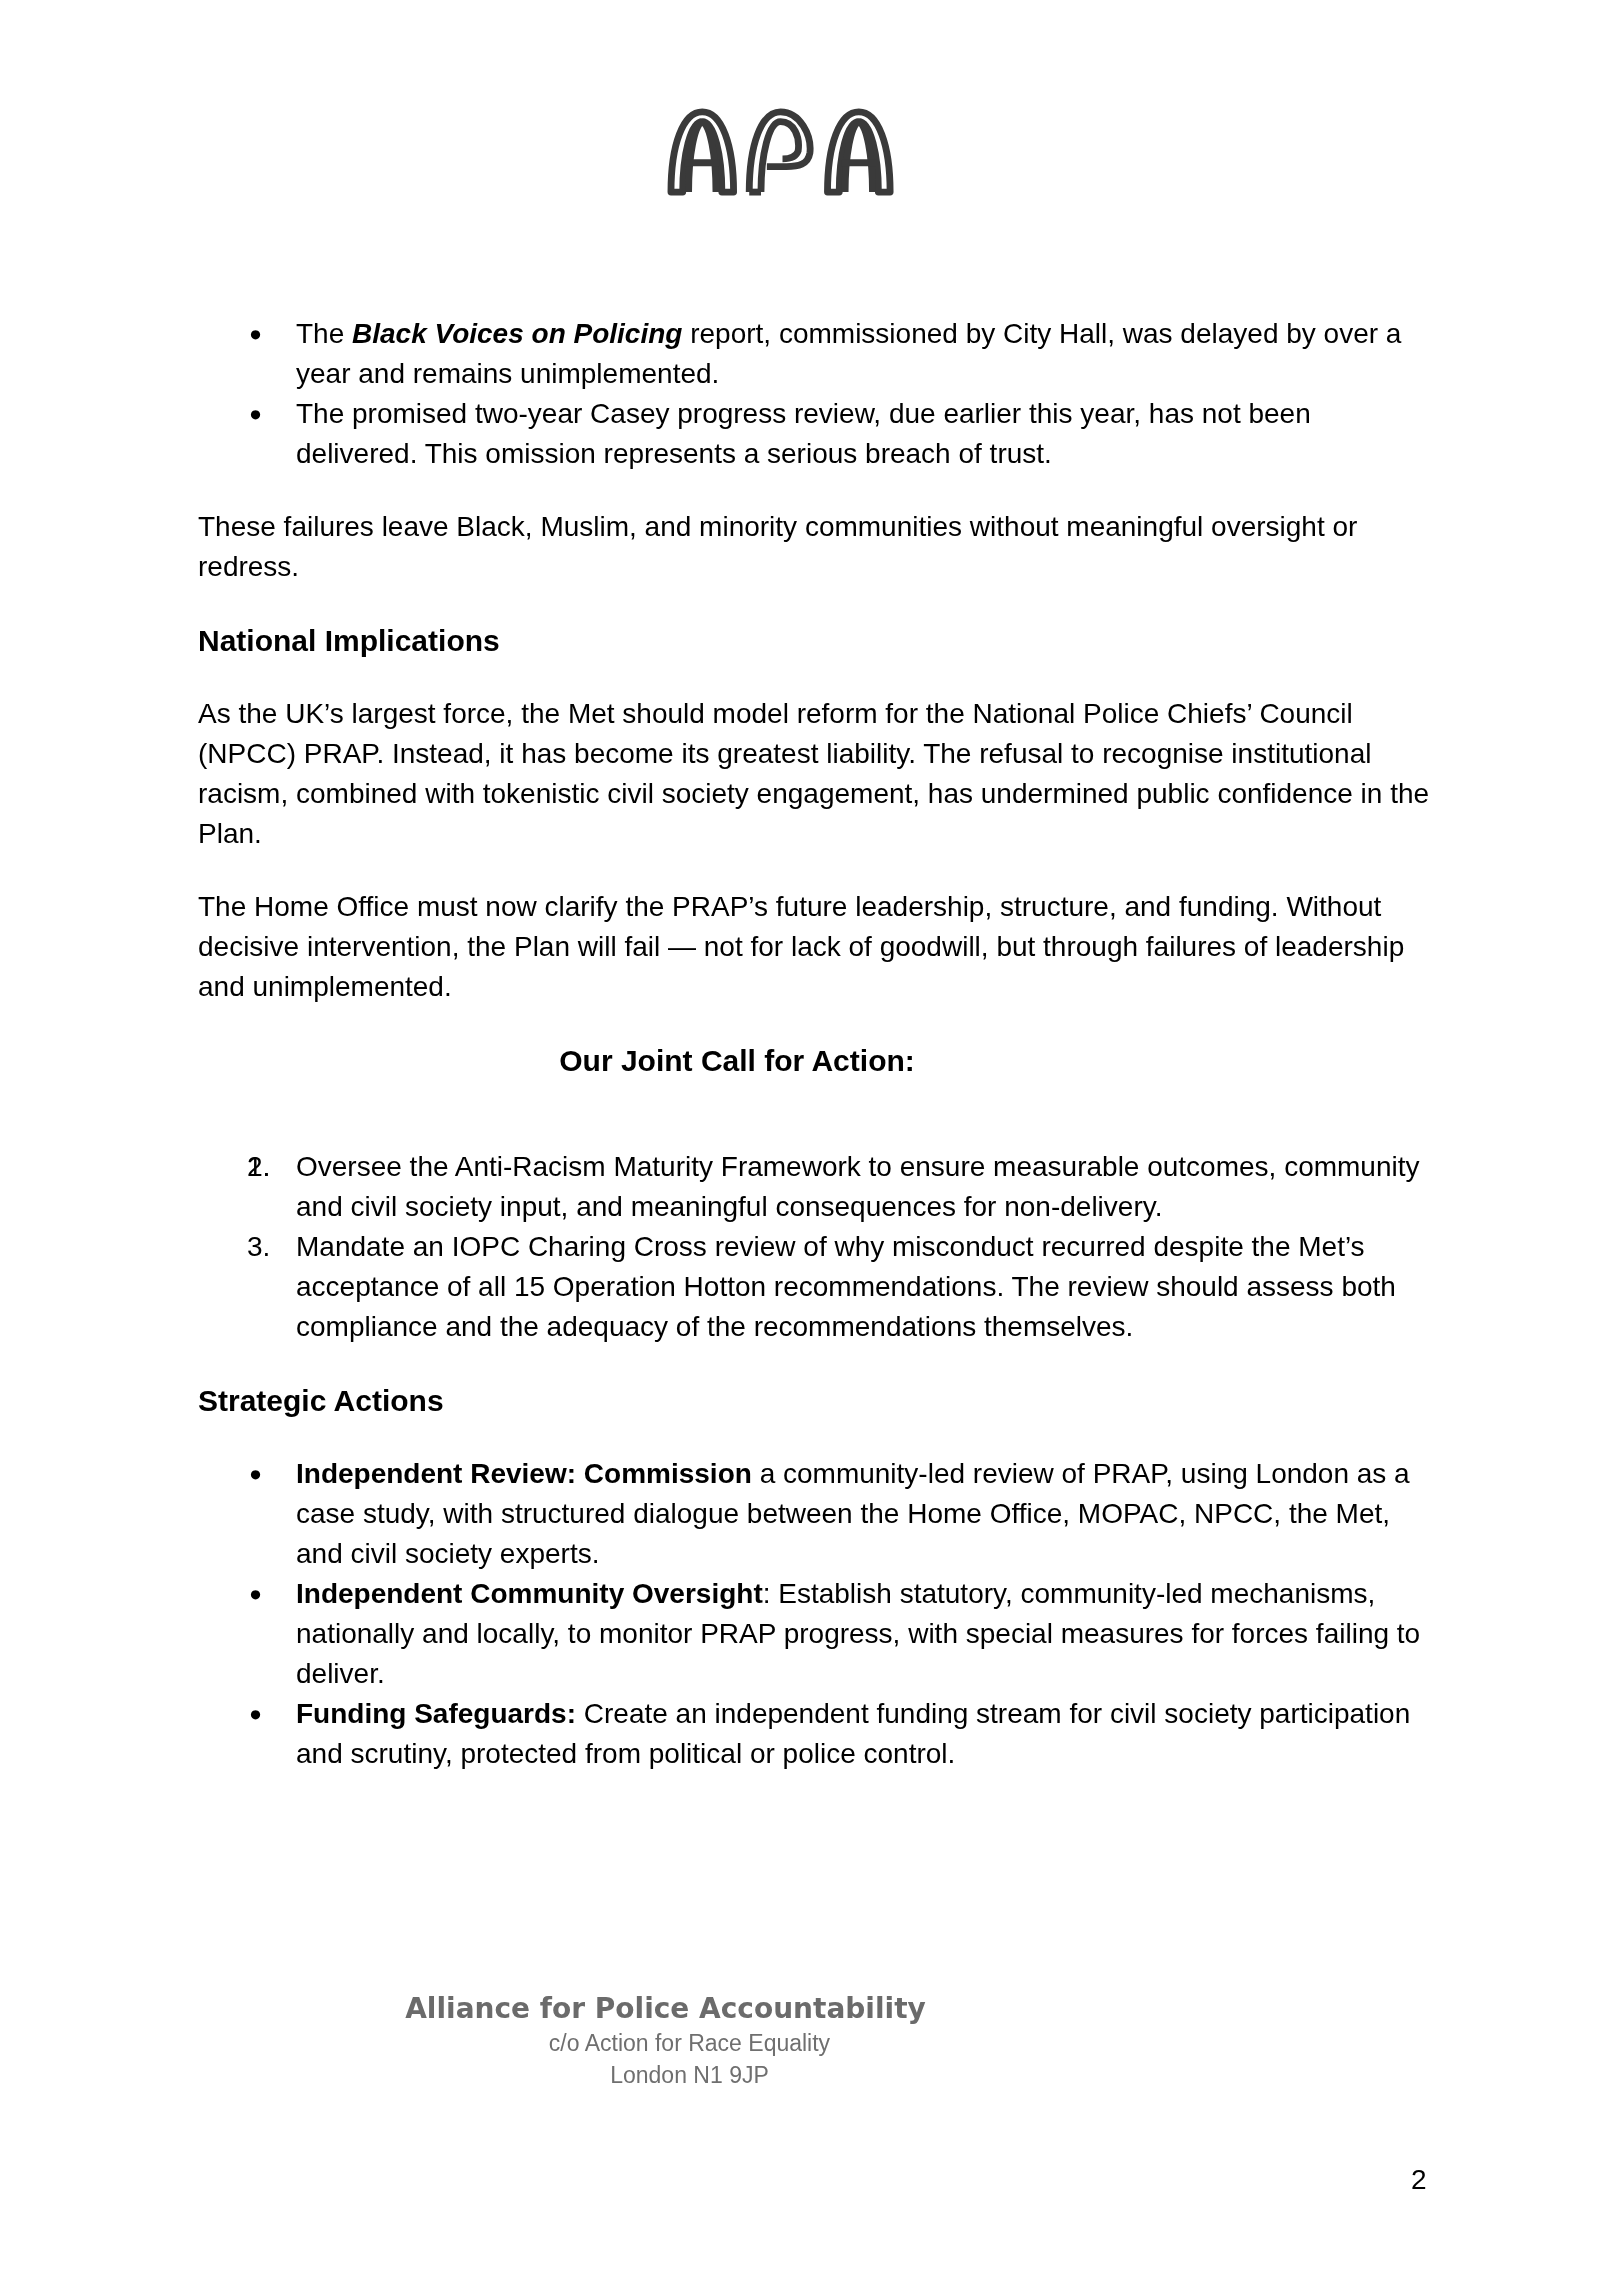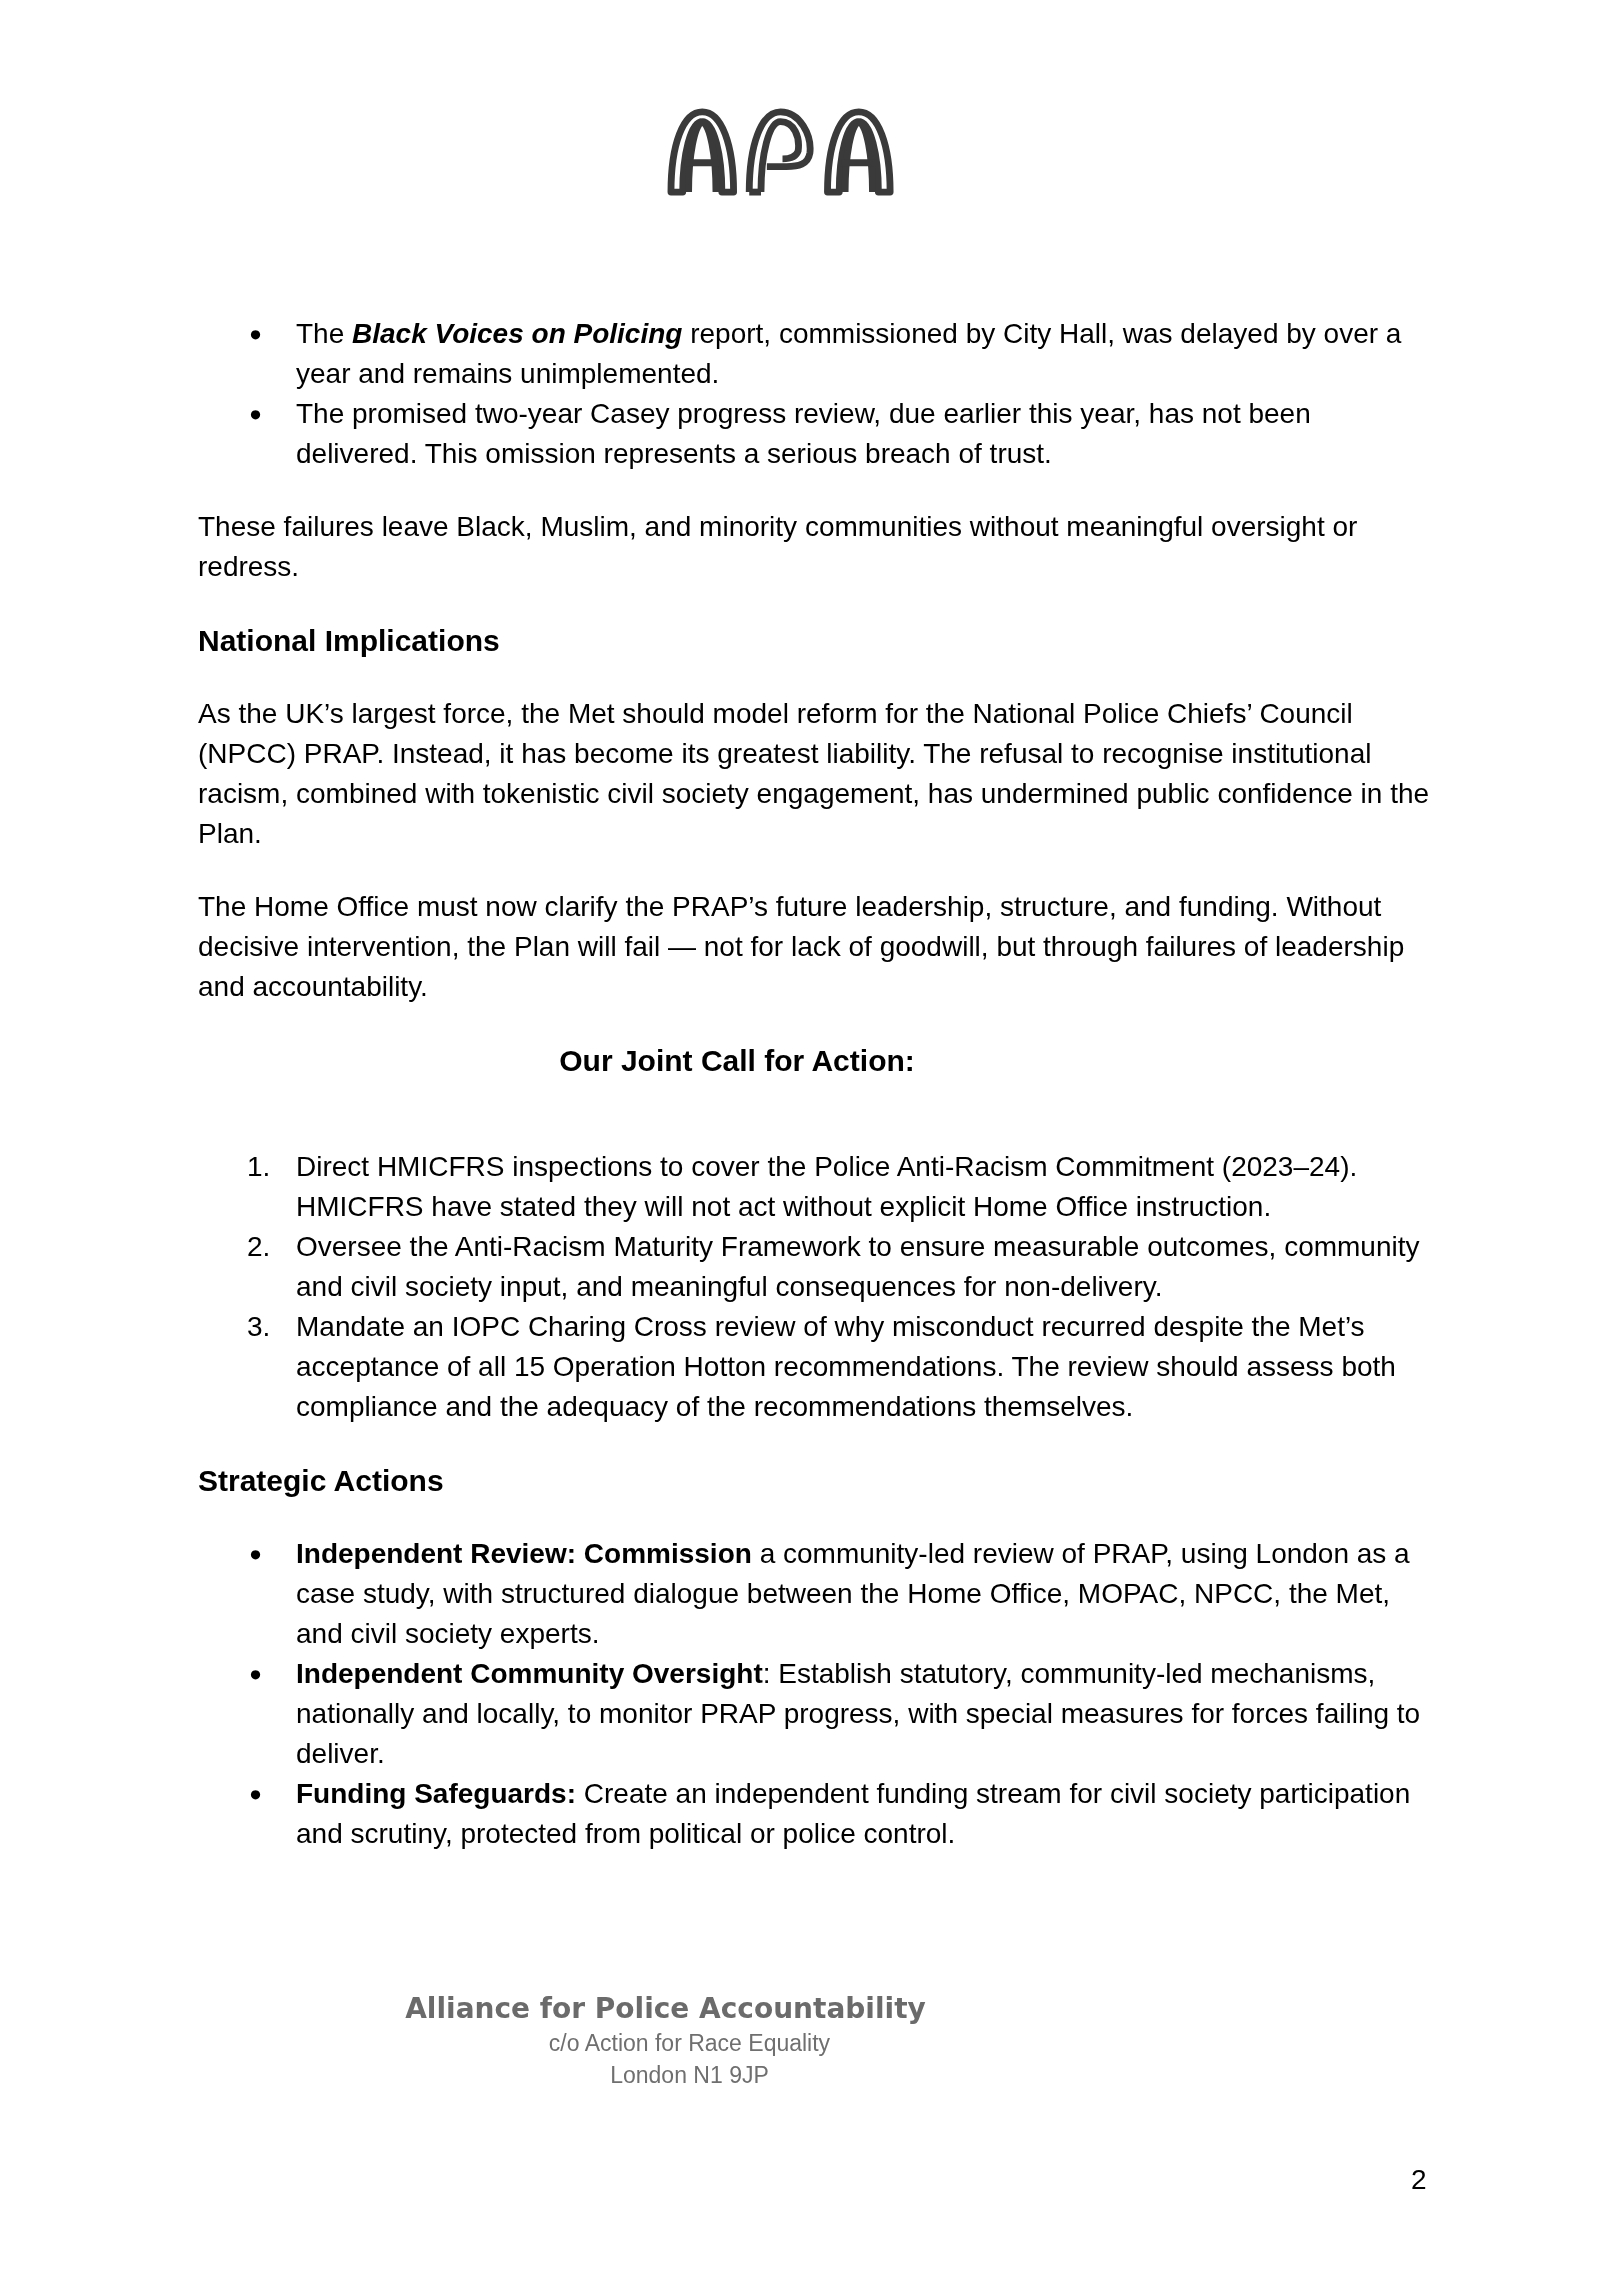--- a/index.html
+++ b/index.html
@@ -145,35 +145,34 @@
     <div class="gap-s"></div>
 
     <h2>National Implications</h2>
 
     <div class="gap-s"></div>
 
     <p>As the UK’s largest force, the Met should model reform for the National Police Chiefs’ Council (NPCC) PRAP. Instead, it has become its greatest liability. The refusal to recognise institutional racism, combined with tokenistic civil society engagement, has undermined public confidence in the Plan.</p>
 
     <div class="gap-s"></div>
 
-    <p>The Home Office must now clarify the PRAP’s future leadership, structure, and funding. Without decisive intervention, the Plan will fail — not for lack of goodwill, but through failures of leadership and accountability.</p>
+    <p>The Home Office must now clarify the PRAP’s future leadership, structure, and funding. Without decisive intervention, the Plan will fail — not for lack of goodwill, but through failures of leadership and unimplemented.</p>
 
     <div class="gap-s"></div>
 
     <div class="center-heading" style="margin-left:-198px;width:1474px;padding-left:0;">Our Joint Call for Action:</div>
 
     <div class="gap-s"></div>
 
 
     <div class="gap-s"></div>
 
     <ol class="numbered">
       <li>
         <span class="marker">1.</span>
-        <span>Direct HMICFRS inspections to cover the Police Anti-Racism Commitment (2023–24). HMICFRS have stated they will not act without explicit Home Office instruction.</span>
       </li>
       <li>
         <span class="marker">2.</span>
         <span>Oversee the Anti-Racism Maturity Framework to ensure measurable outcomes, community and civil society input, and meaningful consequences for non-delivery.</span>
       </li>
       <li>
         <span class="marker">3.</span>
         <span>Mandate an IOPC Charing Cross review of why misconduct recurred despite the Met’s acceptance of all 15 Operation Hotton recommendations. The review should assess both compliance and the adequacy of the recommendations themselves.</span>
       </li>
     </ol>

